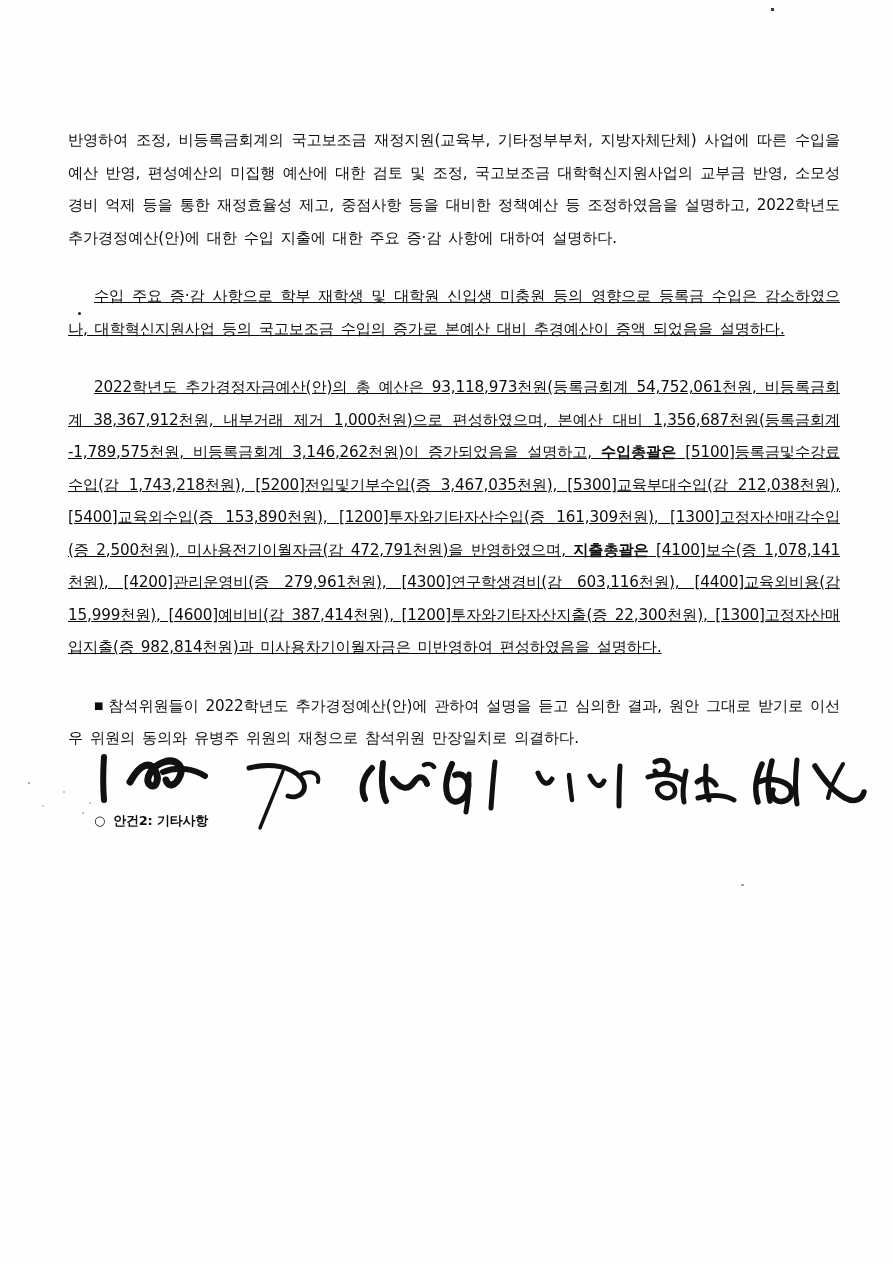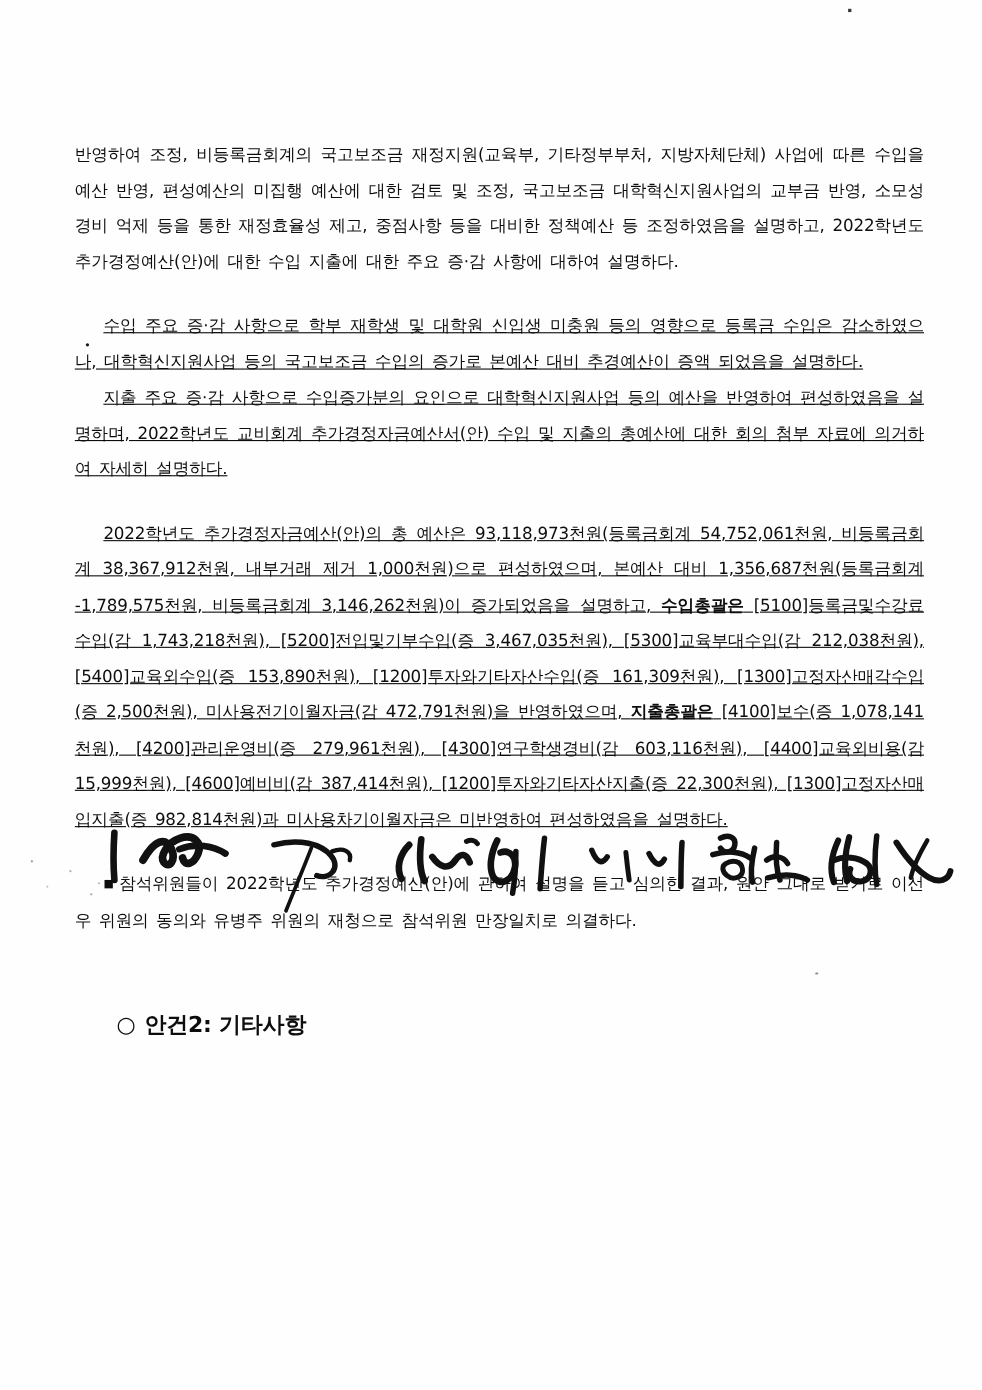--- a/index.html
+++ b/index.html
@@ -42,22 +42,22 @@
     letter-spacing: -0.15px;
     -webkit-font-smoothing: none;
   }
   p.para.indent { text-indent: 26px; text-decoration: underline; }
   b, .b { font-weight: bold; }
   .gap-md { height: 26px; }
   .gap-lg { height: 38px; }
   .gap-xl { height: 50px; }
 
   .heading {
-    margin: 12px;
-    font-size: 20px;
+    margin: 0;
+    font-size: 13px;
     line-height: 32px;
     color: #0d0d0d;
     font-weight: bold;
     letter-spacing: -0.2px;
     padding-left: 26px;
   }
   .heading .circle-mark { margin-right: 8px; font-weight: normal; }
 
   .bullet-para {
     margin: 0;
@@ -116,21 +116,20 @@
   <div class="lead-dot"></div>
 
   <div class="content">
 
     <p class="para">반영하여 조정, 비등록금회계의 국고보조금 재정지원(교육부, 기타정부부처, 지방자체단체) 사업에 따른 수입을 예산 반영, 편성예산의 미집행 예산에 대한 검토 및 조정, 국고보조금 대학혁신지원사업의 교부금 반영, 소모성경비 억제 등을 통한 재정효율성 제고, 중점사항 등을 대비한 정책예산 등 조정하였음을 설명하고, 2022학년도 추가경정예산(안)에 대한 수입 지출에 대한 주요 증·감 사항에 대하여 설명하다.</p>
 
     <div class="gap-md"></div>
 
     <p class="para indent">수입 주요 증·감 사항으로 학부 재학생 및 대학원 신입생 미충원 등의 영향으로 등록금 수입은 감소하였으나, 대학혁신지원사업 등의 국고보조금 수입의 증가로 본예산 대비 추경예산이 증액 되었음을 설명하다.</p>
 
-    <p class="para indent">지출 주요 증·감 사항으로 수입증가분의 요인으로 대학혁신지원사업 등의 예산을 반영하여 편성하였음을 설명하며, 2022학년도 교비회계 추가경정자금예산서(안) 수입 및 지출의 총예산에 대한 회의 첨부 자료에 의거하여 자세히 설명하다.</p>
 
     <div class="gap-md"></div>
 
     <p class="para indent"><span>2022학년도 추가경정자금예산(안)의 총 예산은 93,118,973천원(등록금회계 54,752,061천원, 비등록금회계 38,367,912천원, 내부거래 제거 1,000천원)으로 편성하였으며, 본예산 대비 1,356,687천원(등록금회계 -1,789,575천원, 비등록금회계 3,146,262천원)이 증가되었음을 설명하고, </span><b>수입총괄은</b><span> [5100]등록금및수강료수입(감 1,743,218천원), [5200]전입및기부수입(증 3,467,035천원), [5300]교육부대수입(감 212,038천원), [5400]교육외수입(증 153,890천원), [1200]투자와기타자산수입(증 161,309천원), [1300]고정자산매각수입(증 2,500천원), 미사용전기이월자금(감 472,791천원)을 반영하였으며, </span><b>지출총괄은</b><span> [4100]보수(증 1,078,141천원), [4200]관리운영비(증 279,961천원), [4300]연구학생경비(감 603,116천원), [4400]교육외비용(감 15,999천원), [4600]예비비(감 387,414천원), [1200]투자와기타자산지출(증 22,300천원), [1300]고정자산매입지출(증 982,814천원)과 미사용차기이월자금은 미반영하여 편성하였음을 설명하다.</span></p>
 
     <div class="gap-md"></div>
 
     <p class="bullet-para"><span class="sq">■</span><span>참석위원들이 2022학년도 추가경정예산(안)에 관하여 설명을 듣고 심의한 결과, 원안 그대로 받기로 이선우 위원의 동의와 유병주 위원의 재청으로 참석위원 만장일치로 의결하다.</span></p>
 
     <div class="gap-xl"></div>

